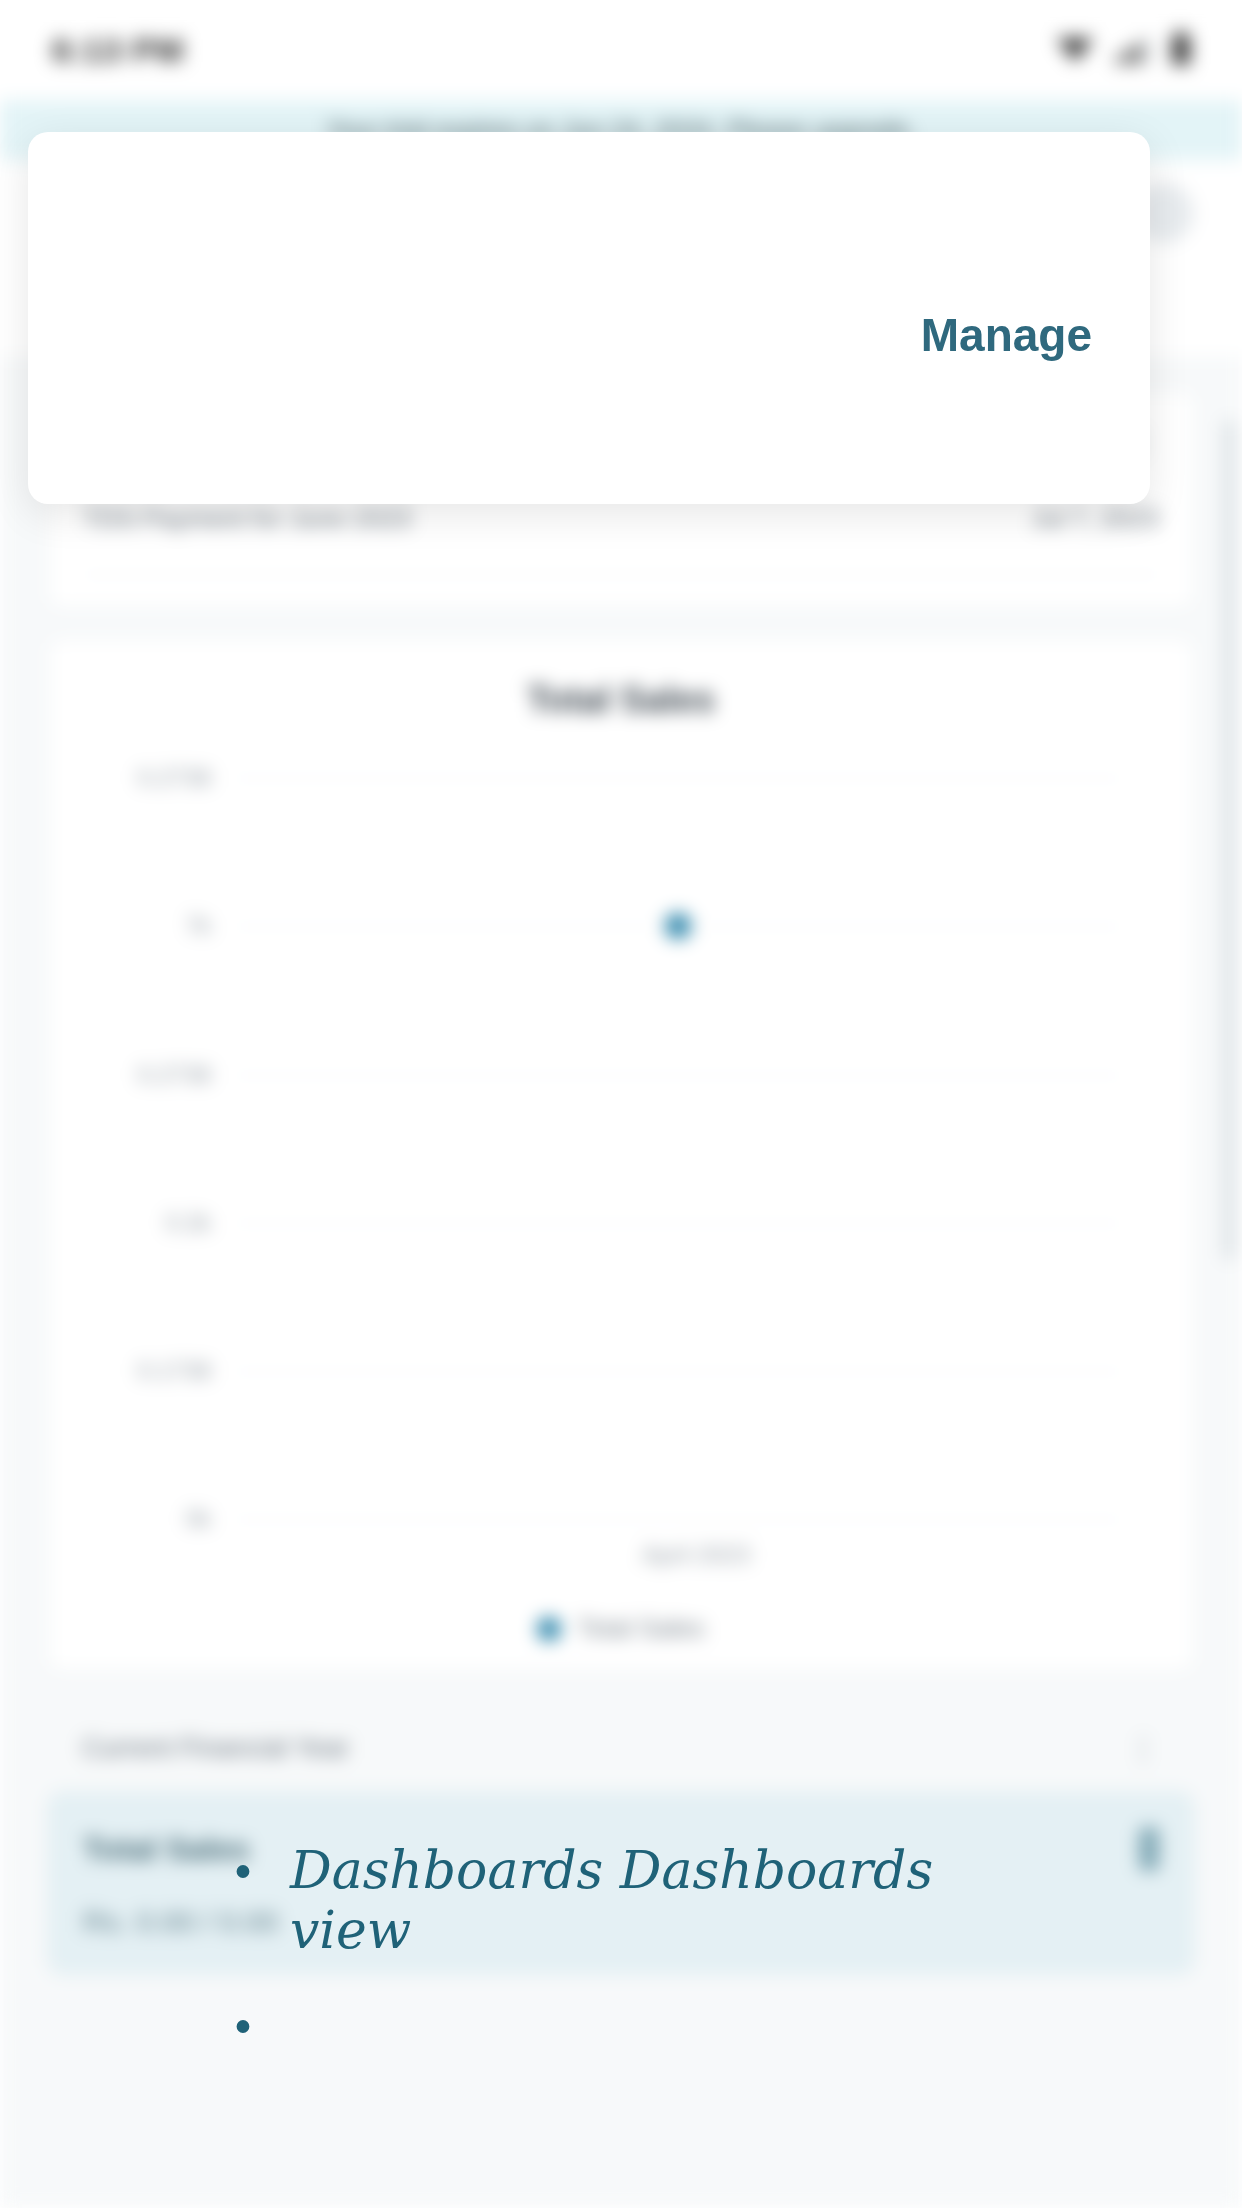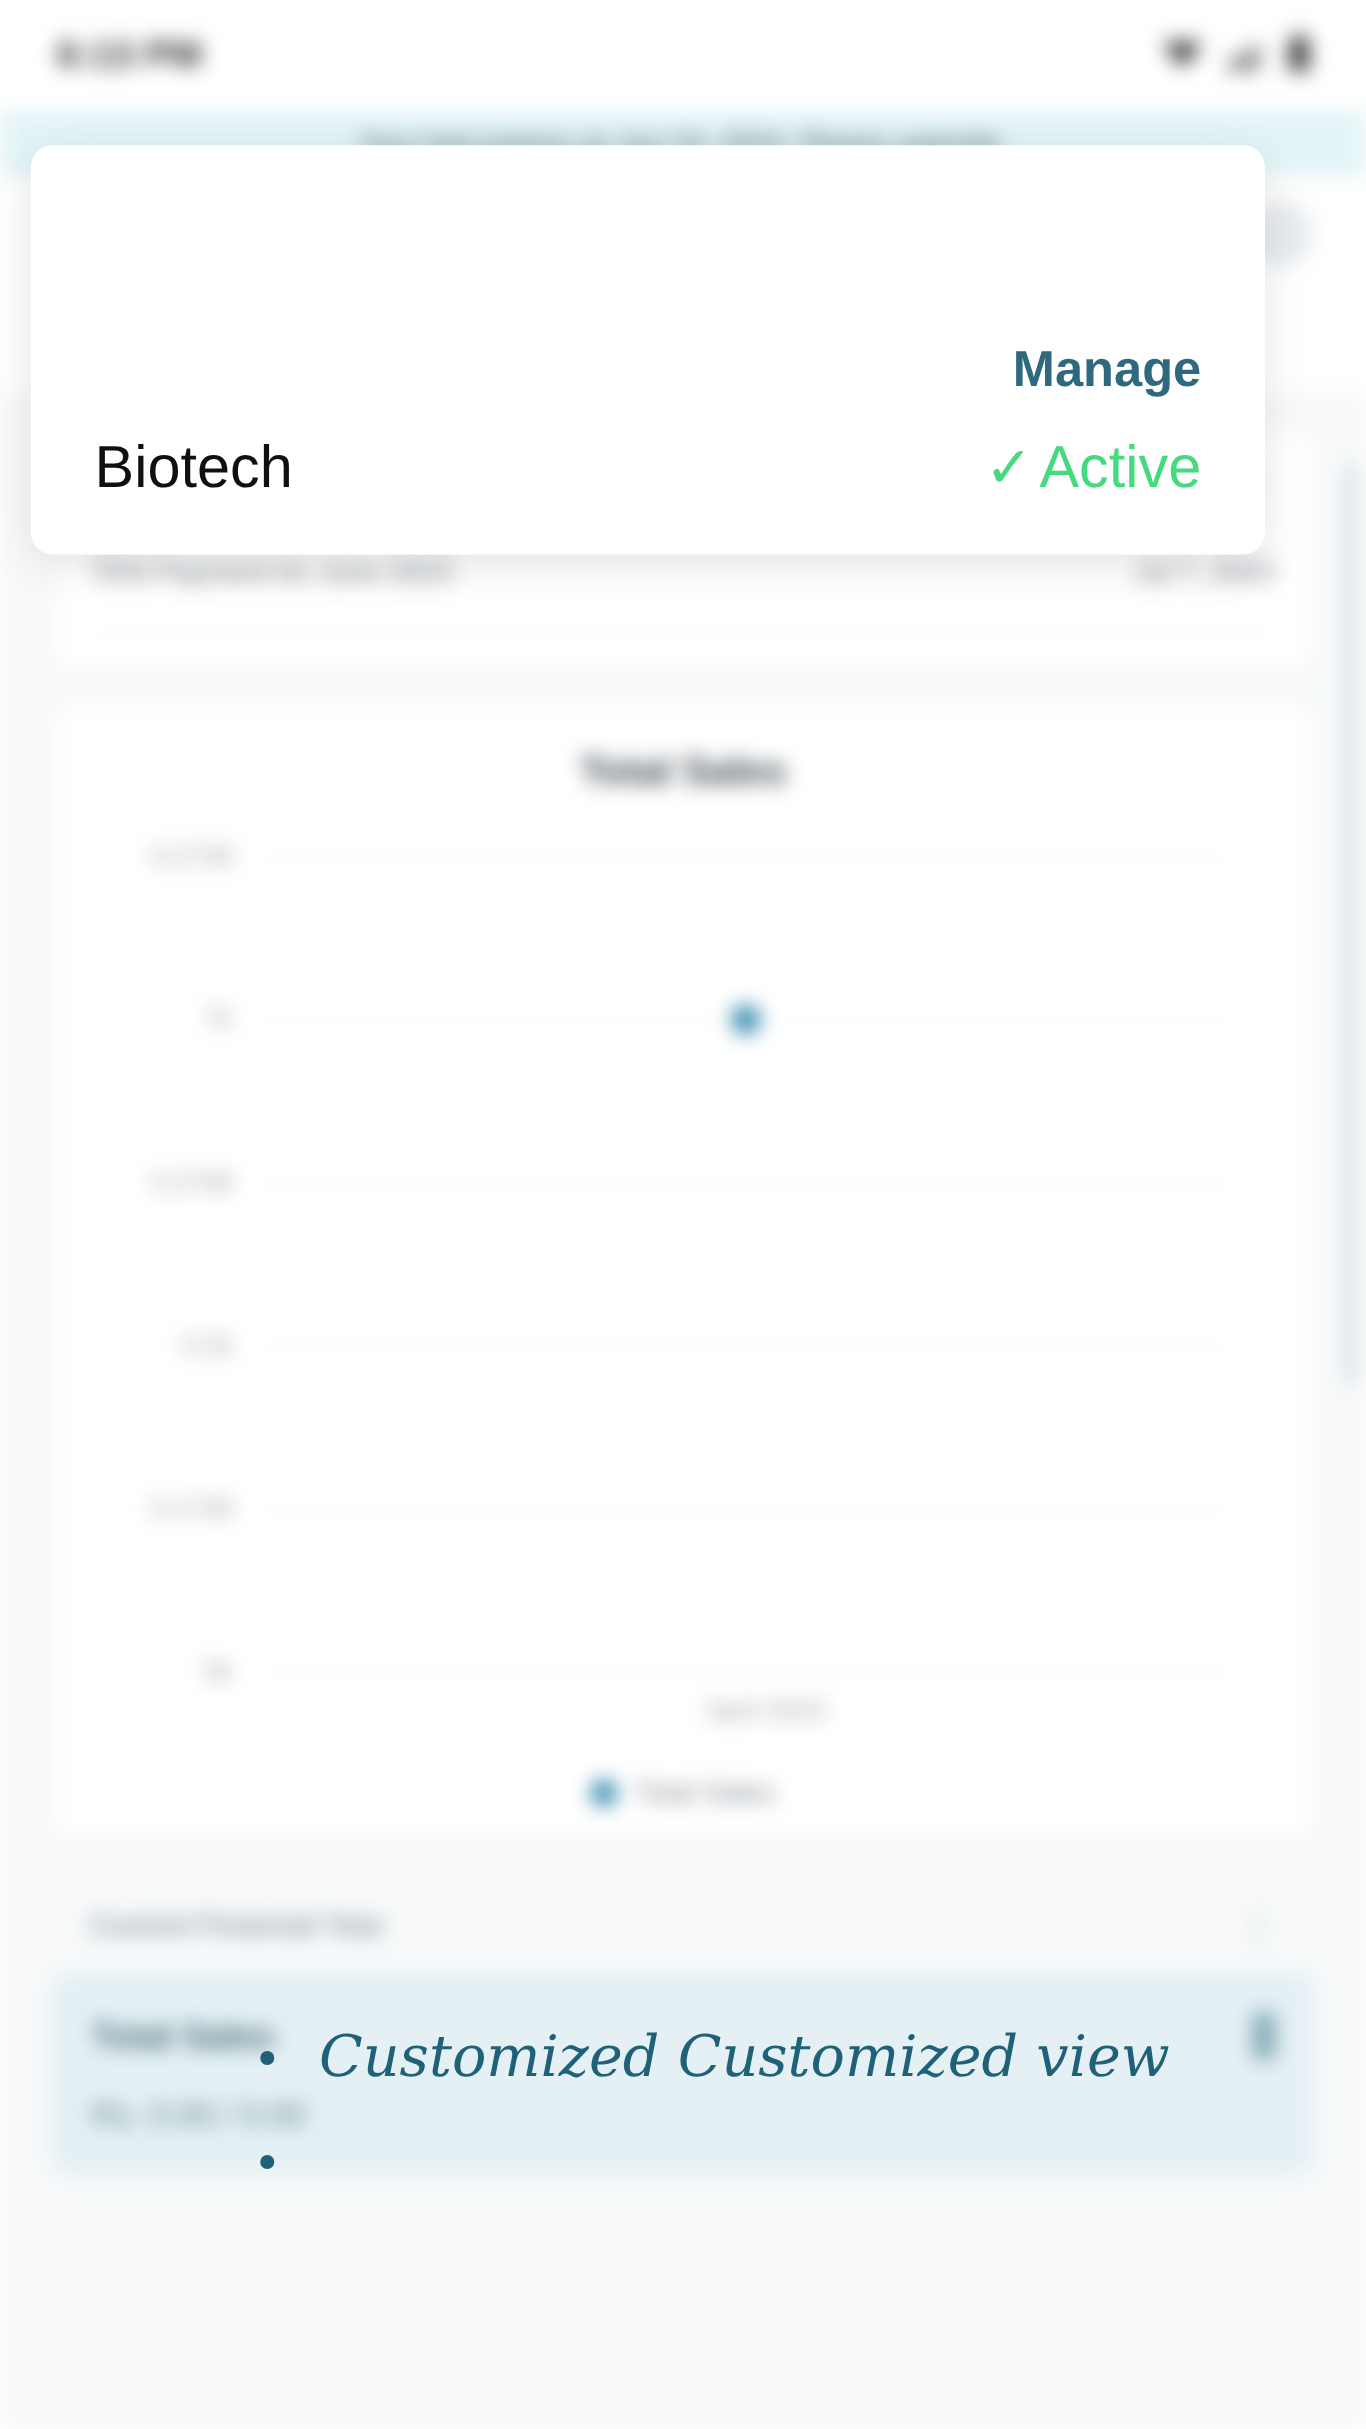--- a/index.html
+++ b/index.html
@@ -251,31 +251,23 @@
   </div>
 
   <div class="scrollbar"></div>
 </div>
 
 <div id="overlay-card">
   <div class="ov-row ov-row-1">
     <span class="ov-spacer"></span>
     <span class="ov-manage">Manage</span>
   </div>
-  <div class="ov-row ov-row-2">
-    <span class="ov-biotech">Biotech</span>
-    <span class="ov-spacer"></span>
-    <span class="ov-active">
-      <span class="ov-check">✓</span>
-      <span>Active</span>
-    </span>
-  </div>
 </div>
 
 <div id="overlay-bullets">
   <div class="bullet-item">
     <span class="bullet-dot">•</span>
-    <span>Customized Customized view</span>
+    <span>Dashboards Dashboards view</span>
   </div>
   <div class="bullet-item">
     <span class="bullet-dot">•</span>
   </div>
 </div>
 
 </body></html>

